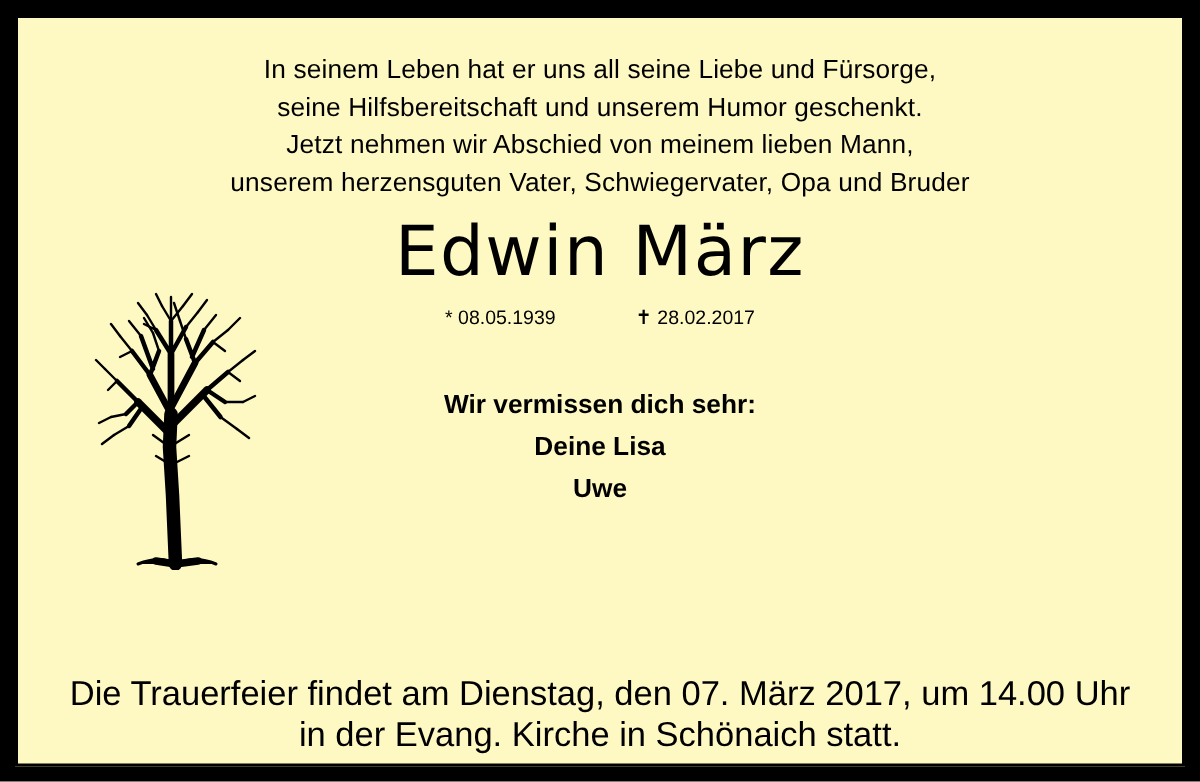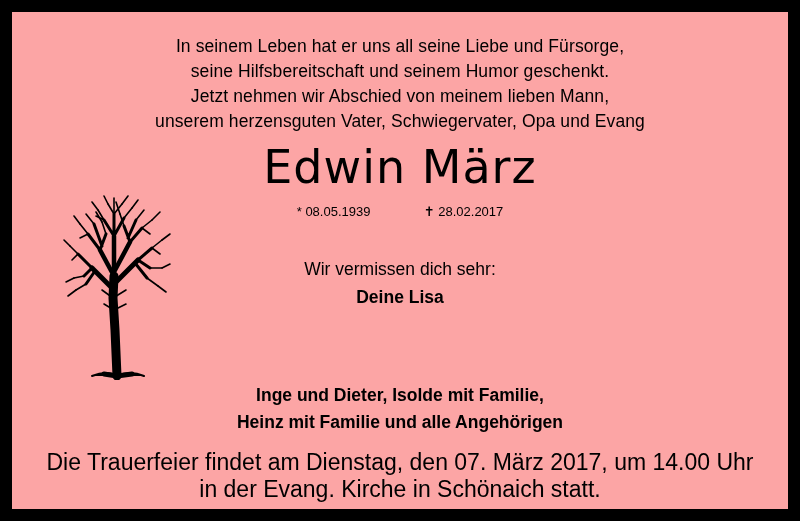--- a/index.html
+++ b/index.html
@@ -19,21 +19,21 @@
     box-sizing: border-box;
     width: 800px;
     height: 521px;
     background: #000000;
     padding: 10px;
   }
   .inner-frame {
     box-sizing: border-box;
     width: 100%;
     height: 100%;
-    background: #fca5a5;
+    background: #fef9c3;
     border: 2px solid #000000;
     position: relative;
     overflow: hidden;
   }
   .content {
     position: relative;
     width: 100%;
     height: 100%;
   }
   .intro {
@@ -75,21 +75,21 @@
   .missing-block {
     position: absolute;
     top: 243px;
     left: 0;
     right: 0;
     text-align: center;
     font-size: 17.5px;
     line-height: 28px;
   }
   .missing-lead {
-    font-weight: normal;
+    font-weight: bold;
   }
   .missing-names div {
     font-weight: bold;
   }
   .family-block {
     position: absolute;
     top: 370px;
     left: 0;
     right: 0;
     text-align: center;
@@ -119,46 +119,43 @@
 </style>
 </head>
 <body>
 
 <div class="obituary">
   <div class="inner-frame">
     <div class="content">
 
       <div class="intro">
         <div>In seinem Leben hat er uns all seine Liebe und Fürsorge,</div>
-        <div>seine Hilfsbereitschaft und seinem Humor geschenkt.</div>
+        <div>seine Hilfsbereitschaft und unserem Humor geschenkt.</div>
         <div>Jetzt nehmen wir Abschied von meinem lieben Mann,</div>
-        <div>unserem herzensguten Vater, Schwiegervater, Opa und Evang</div>
+        <div>unserem herzensguten Vater, Schwiegervater, Opa und Bruder</div>
       </div>
 
       <div class="name">Edwin März</div>
 
       <div class="dates">
         <span>*</span>
         <span>08.05.1939</span>
         <span class="sep"></span>
         <span>✝</span>
         <span>28.02.2017</span>
       </div>
 
       <div class="missing-block">
         <div class="missing-lead">Wir vermissen dich sehr:</div>
         <div class="missing-names">
           <div>Deine Lisa</div>
+          <div>Uwe</div>
         </div>
       </div>
 
-      <div class="family-block">
-        <div>Inge und Dieter, Isolde mit Familie,</div>
-        <div>Heinz mit Familie und alle Angehörigen</div>
-      </div>
 
       <div class="service-block">
         <div>Die Trauerfeier findet am Dienstag, den 07. März 2017, um 14.00 Uhr</div>
         <div>in der Evang. Kirche in Schönaich statt.</div>
       </div>
 
       <div class="tree">
         <svg viewBox="0 0 130 200" width="130" height="200" aria-hidden="true">
           <g stroke="#000000" fill="none" stroke-linecap="round">
 

